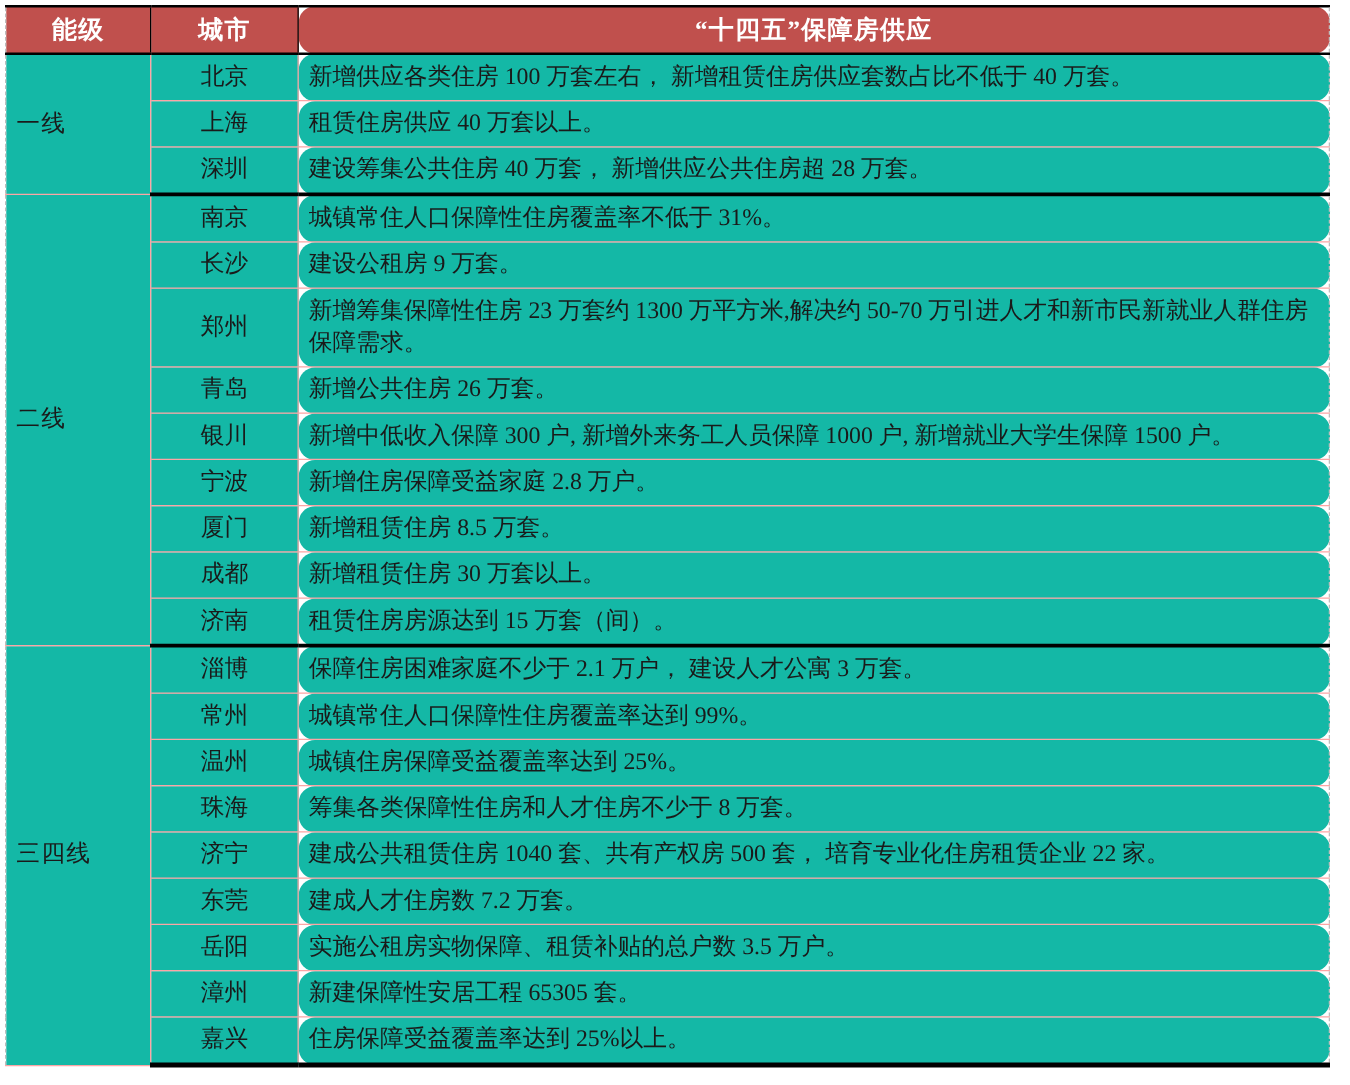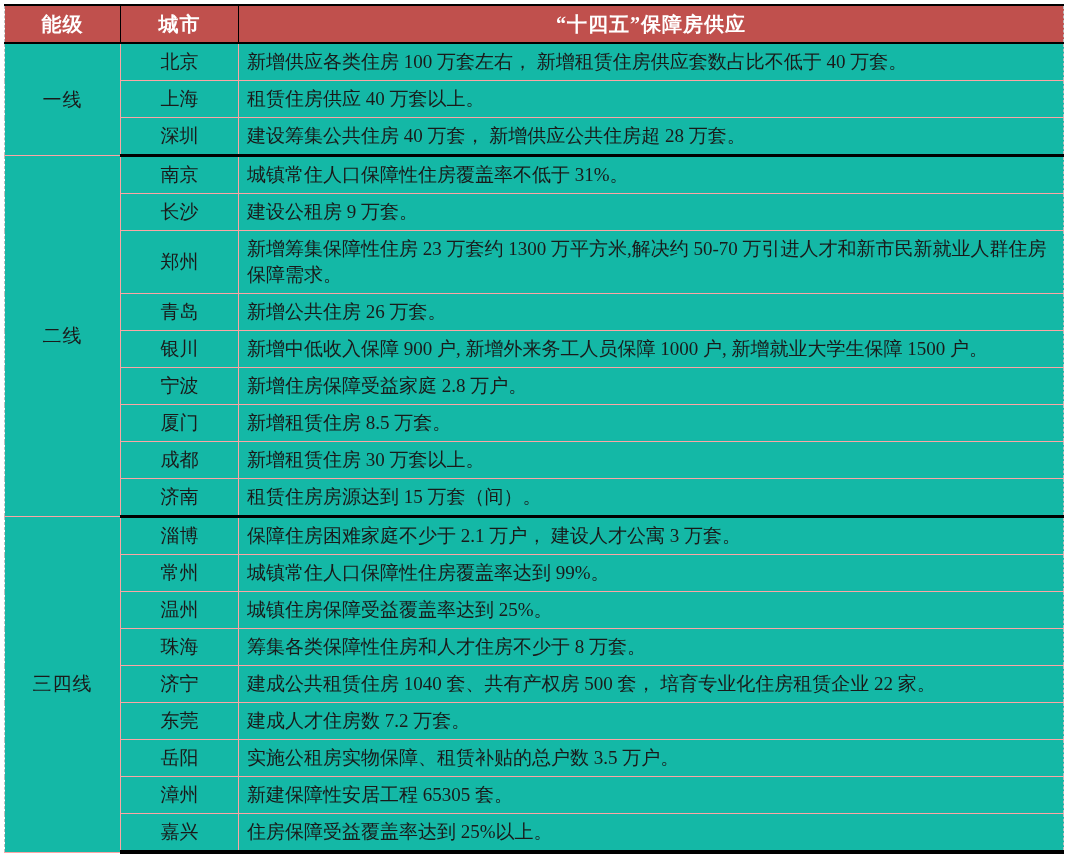--- a/index.html
+++ b/index.html
@@ -41,33 +41,32 @@
   }
   td {
     font-size: 19px;
     line-height: 26px;
     padding: 5px 8px;
     border: 1px solid #fca5a5;
     vertical-align: middle;
     background: #14b8a6;
   }
   td.tier-cell {
-    text-align: center;
     letter-spacing: 1px;
   }
   td.city-cell {
     text-align: center;
   }
   td.policy-cell {
     text-align: left;
     padding-right: 14px;
   }
   
   th:first-child, td:first-child { border-left: 1px dashed #bdbdbd; }
-  th:last-child,  td:last-child  { border-right: 1px dashed #bdbdbd; }
+  th:last-child,  td:last-child  { border-right: 1px dashed #bdbdbd; border-radius: 13px; }
 
   
   tr.group-end td { border-bottom: 3px solid #000000; }
   tbody tr:last-child td { border-bottom: 4px solid #000000; margin-top: 48px; }
 </style>
 </head>
 <body>
 
 <div class="page">
   <table class="policy-table">
@@ -109,21 +108,21 @@
         <tr>
           <td class="city-cell">郑州</td>
           <td class="policy-cell">新增筹集保障性住房 23 万套约 1300 万平方米,解决约 50-70 万引进人才和新市民新就业人群住房保障需求。</td>
         </tr>
         <tr>
           <td class="city-cell">青岛</td>
           <td class="policy-cell">新增公共住房 26 万套。</td>
         </tr>
         <tr>
           <td class="city-cell">银川</td>
-          <td class="policy-cell">新增中低收入保障 900 户, 新增外来务工人员保障 1000 户, 新增就业大学生保障 1500 户。</td>
+          <td class="policy-cell">新增中低收入保障 300 户, 新增外来务工人员保障 1000 户, 新增就业大学生保障 1500 户。</td>
         </tr>
         <tr>
           <td class="city-cell">宁波</td>
           <td class="policy-cell">新增住房保障受益家庭 2.8 万户。</td>
         </tr>
         <tr>
           <td class="city-cell">厦门</td>
           <td class="policy-cell">新增租赁住房 8.5 万套。</td>
         </tr>
         <tr>

